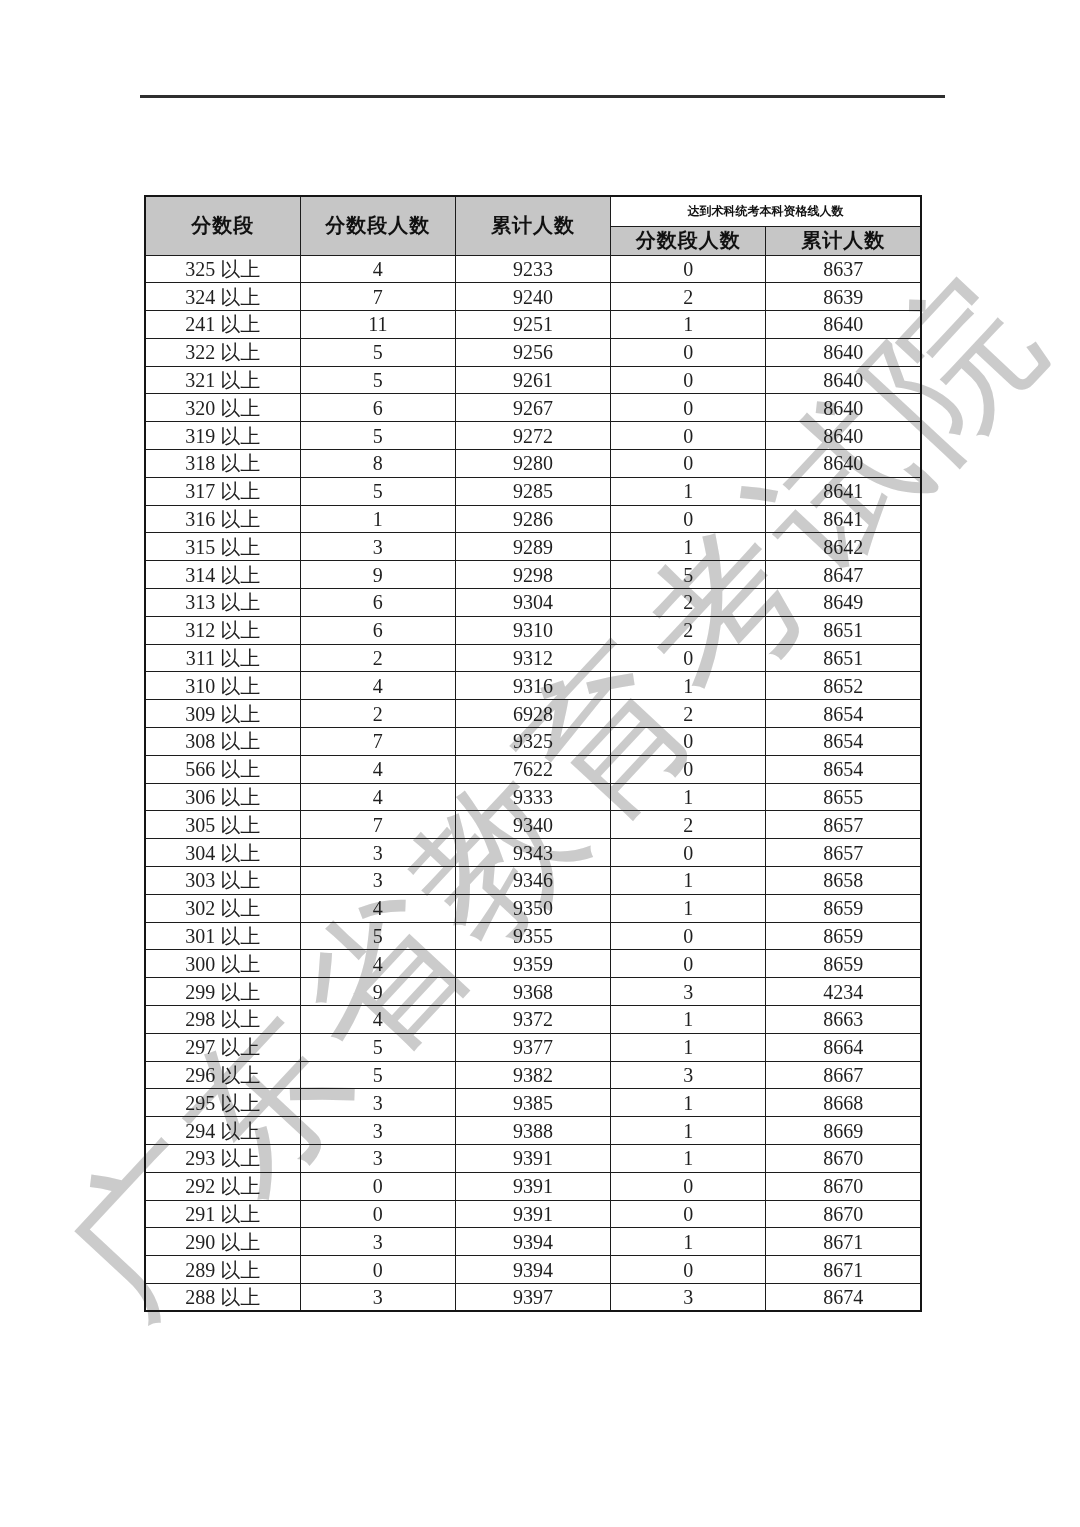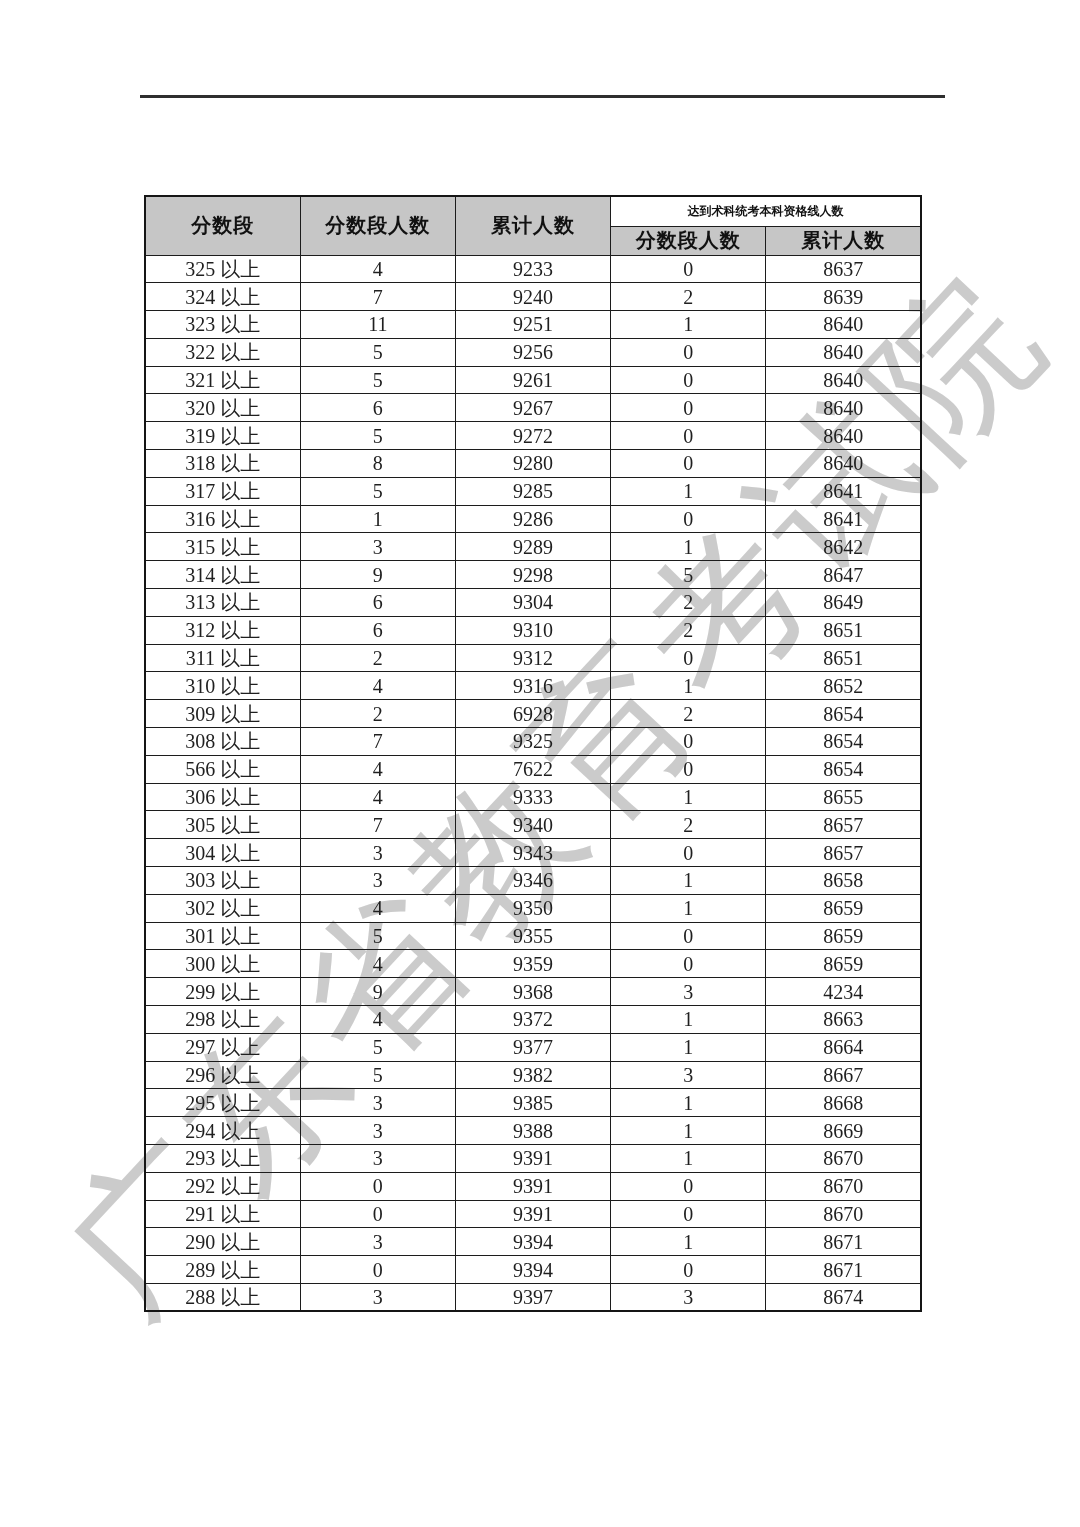--- a/index.html
+++ b/index.html
@@ -119,21 +119,21 @@
             <td>8637</td>
           </tr>
           <tr>
             <td>324 以上</td>
             <td>7</td>
             <td>9240</td>
             <td>2</td>
             <td>8639</td>
           </tr>
           <tr>
-            <td>323 以上</td>
+            <td>241 以上</td>
             <td>11</td>
             <td>9251</td>
             <td>1</td>
             <td>8640</td>
           </tr>
           <tr>
             <td>322 以上</td>
             <td>5</td>
             <td>9256</td>
             <td>0</td>

